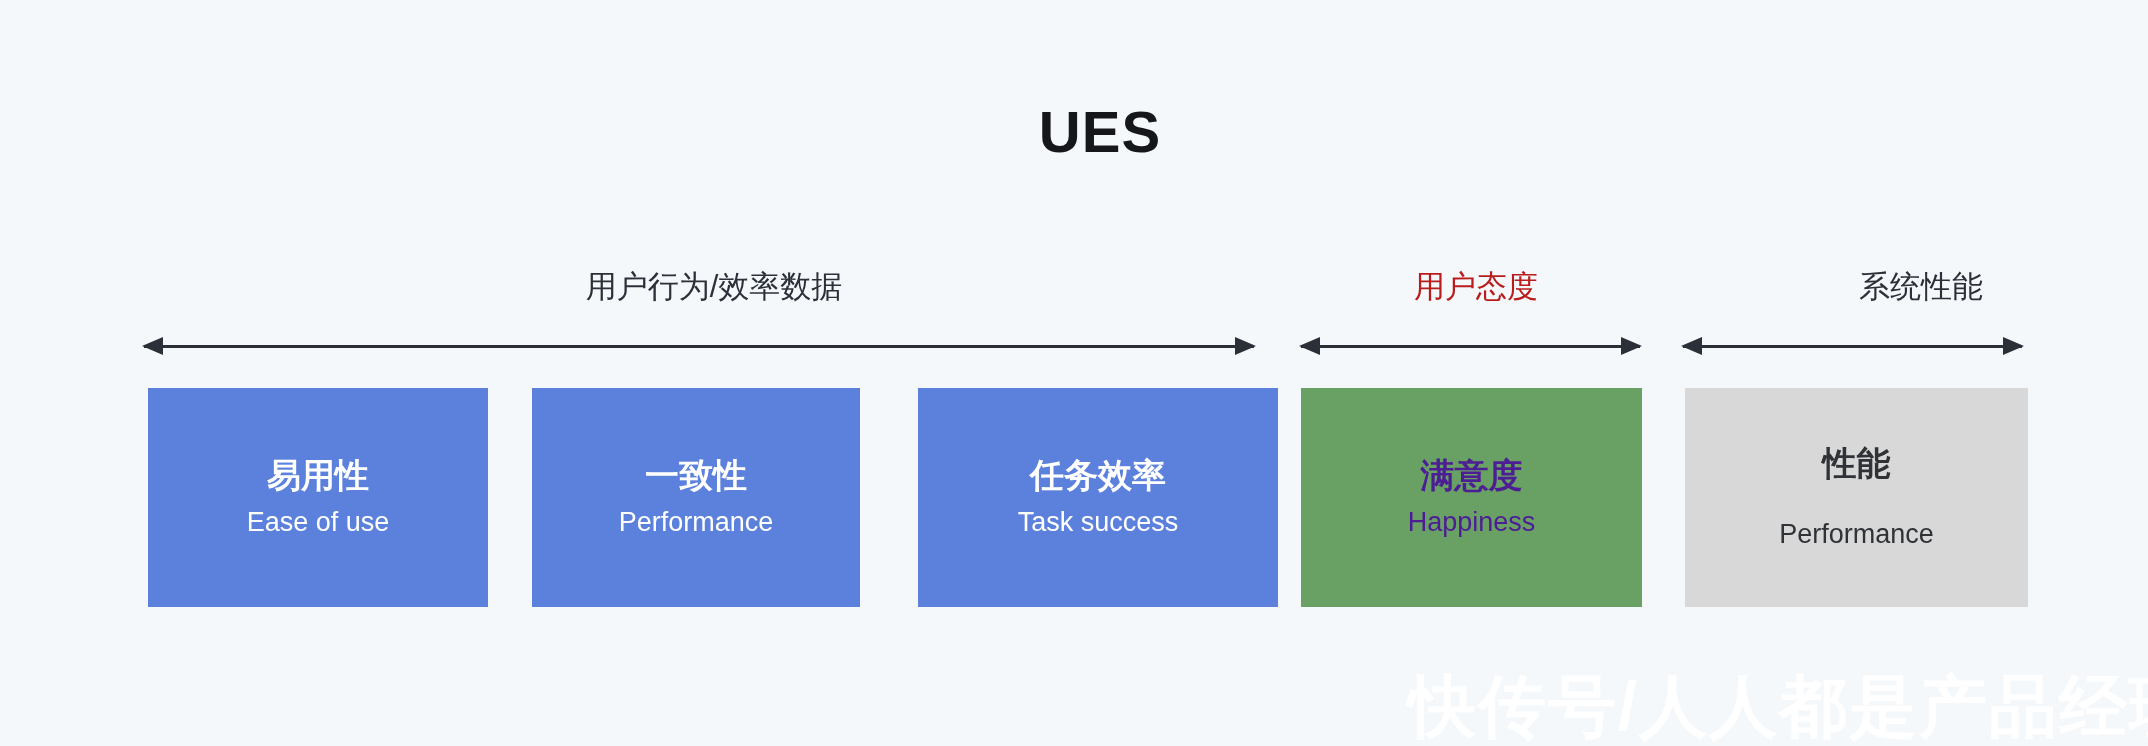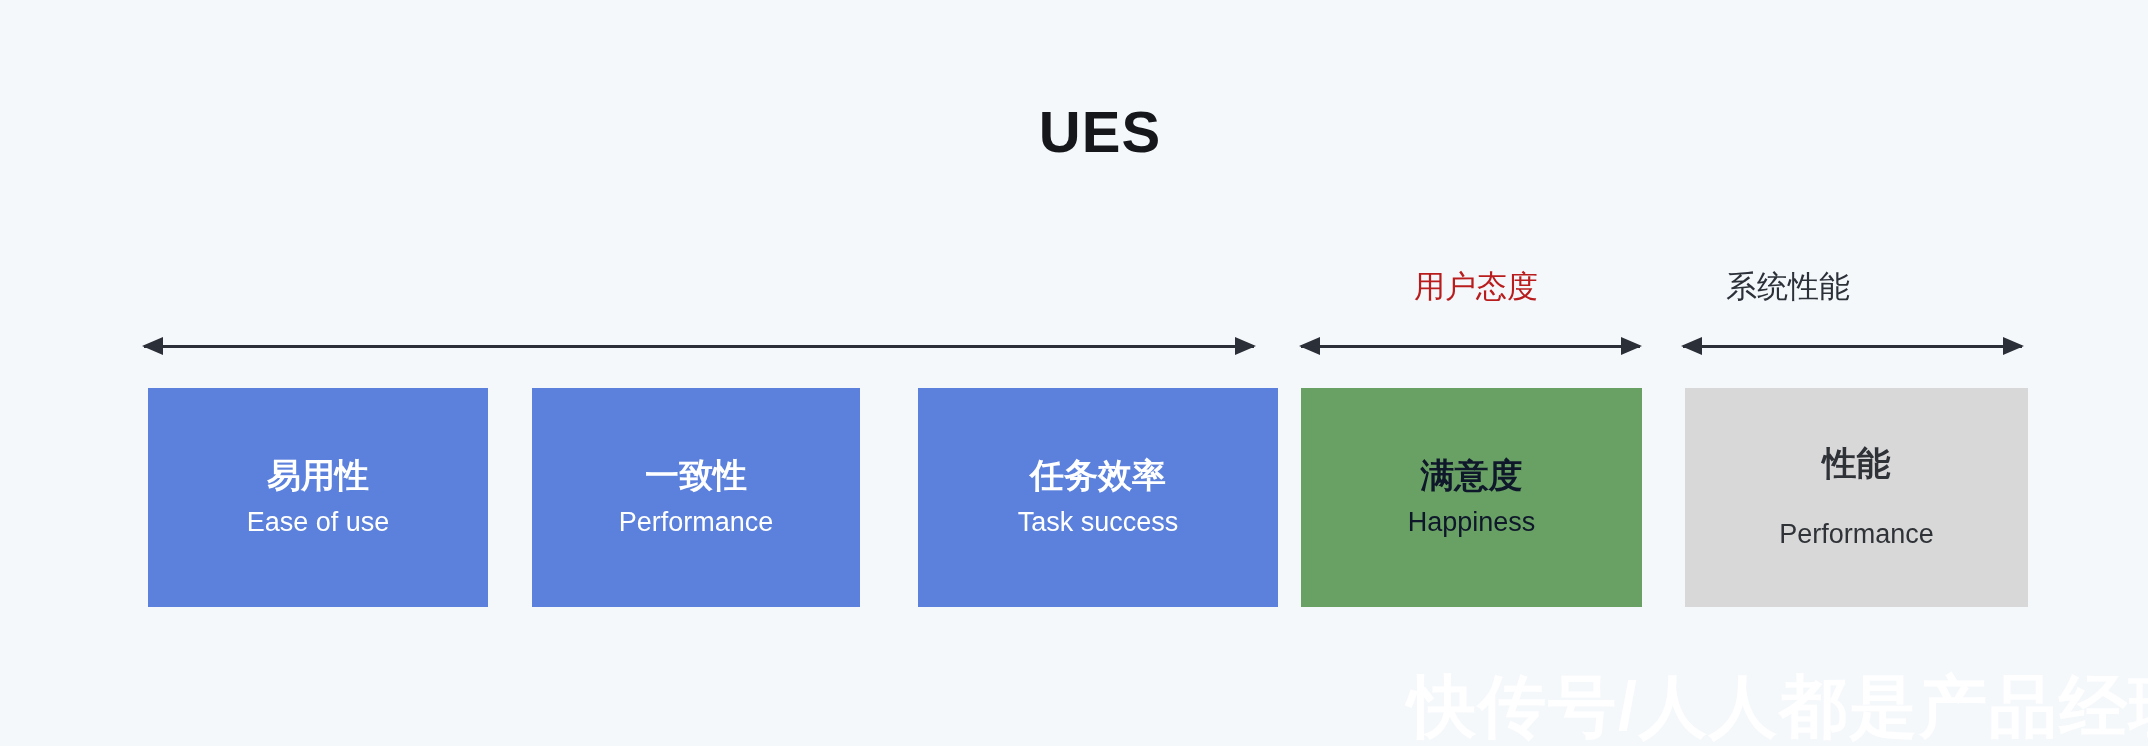--- a/index.html
+++ b/index.html
@@ -35,21 +35,21 @@
   .group-label {
     position: absolute;
     top: 266px;
     transform: translateX(-50%);
     font-size: 31px;
     color: #2b3039;
     white-space: nowrap;
   }
   .gl-1 { left: 714px; }
   .gl-2 { left: 1476px; }
-  .gl-3 { left: 1788px; }
+  .gl-3 { left: 1921px; }
 
   
   .arrow {
     position: absolute;
     top: 345px;
     height: 3px;
     background: #2b2f38;
   }
   .arrow::before,
   .arrow::after {
@@ -114,20 +114,21 @@
     pointer-events: none;
   }
 </style>
 </head>
 <body>
 
 <div class="stage" style="background-color: rgb(245, 248, 251); padding-left: 22px;">
 
   <h1 class="title" style="color: rgb(21, 23, 27);">UES</h1>
 
+  <div class="group-label gl-1" style="color: rgb(43, 48, 57);">用户行为/效率数据</div>
   <div class="group-label gl-2" style="color: #b91c1c;">用户态度</div>
   <div class="group-label gl-3" style="color: rgb(43, 48, 57);">系统性能</div>
 
   <div class="arrow a-1"></div>
   <div class="arrow a-2"></div>
   <div class="arrow a-3"></div>
 
   <div class="box b-1" style="background-color: rgb(91, 129, 220); color: rgb(255, 255, 255);">
     <div class="box-zh">易用性</div>
     <div class="box-en">Ease of use</div>
@@ -136,21 +137,21 @@
   <div class="box b-2" style="background-color: rgb(91, 129, 220); color: rgb(255, 255, 255);">
     <div class="box-zh">一致性</div>
     <div class="box-en">Performance</div>
   </div>
 
   <div class="box b-3" style="background-color: rgb(91, 129, 220); color: rgb(255, 255, 255);">
     <div class="box-zh">任务效率</div>
     <div class="box-en">Task success</div>
   </div>
 
-  <div class="box b-4" style="background-color: rgb(105, 161, 100); color: #0f172a; text-align: right;">
+  <div class="box b-4" style="background-color: rgb(105, 161, 100); color: #4c1d95; text-align: right;">
     <div class="box-zh">满意度</div>
     <div class="box-en">Happiness</div>
   </div>
 
   <div class="box b-5" style="background-color: rgb(216, 216, 216); color: rgb(47, 50, 55); gap: 38px;">
     <div class="box-zh">性能</div>
     <div class="box-en">Performance</div>
   </div>
 
   <div class="watermark">快传号/人人都是产品经理</div>

